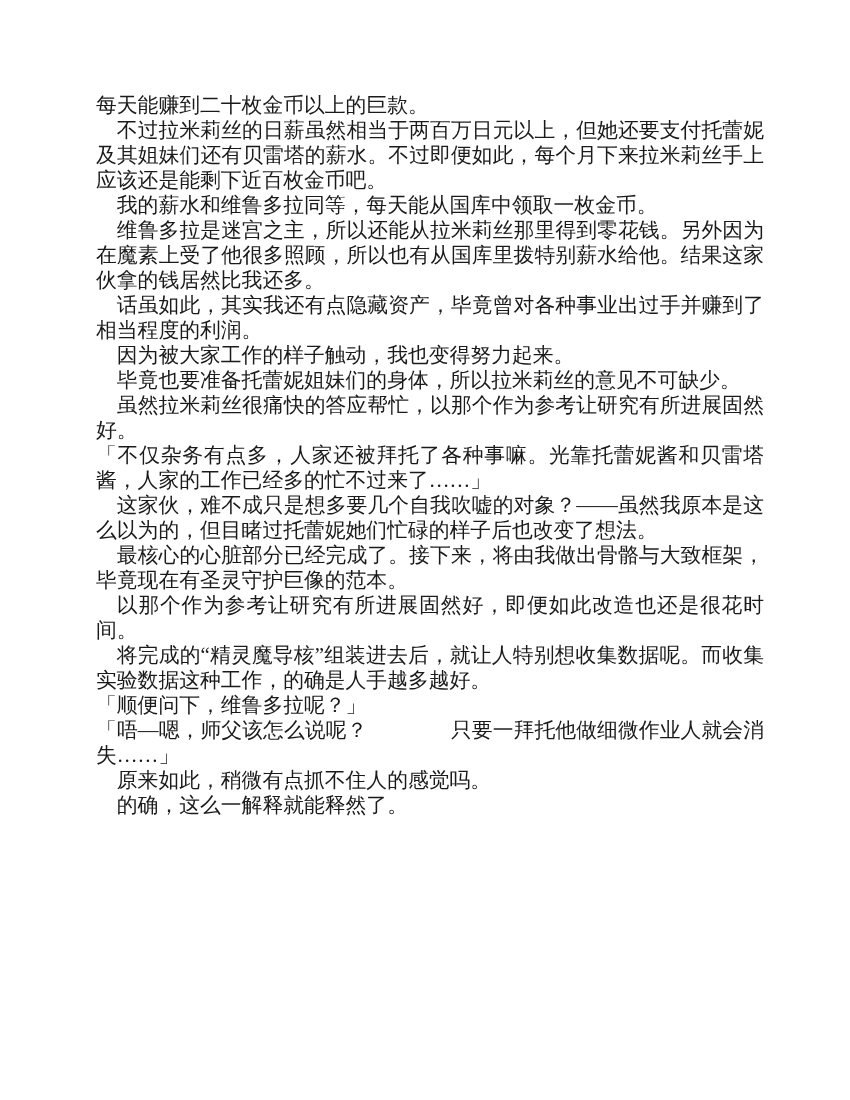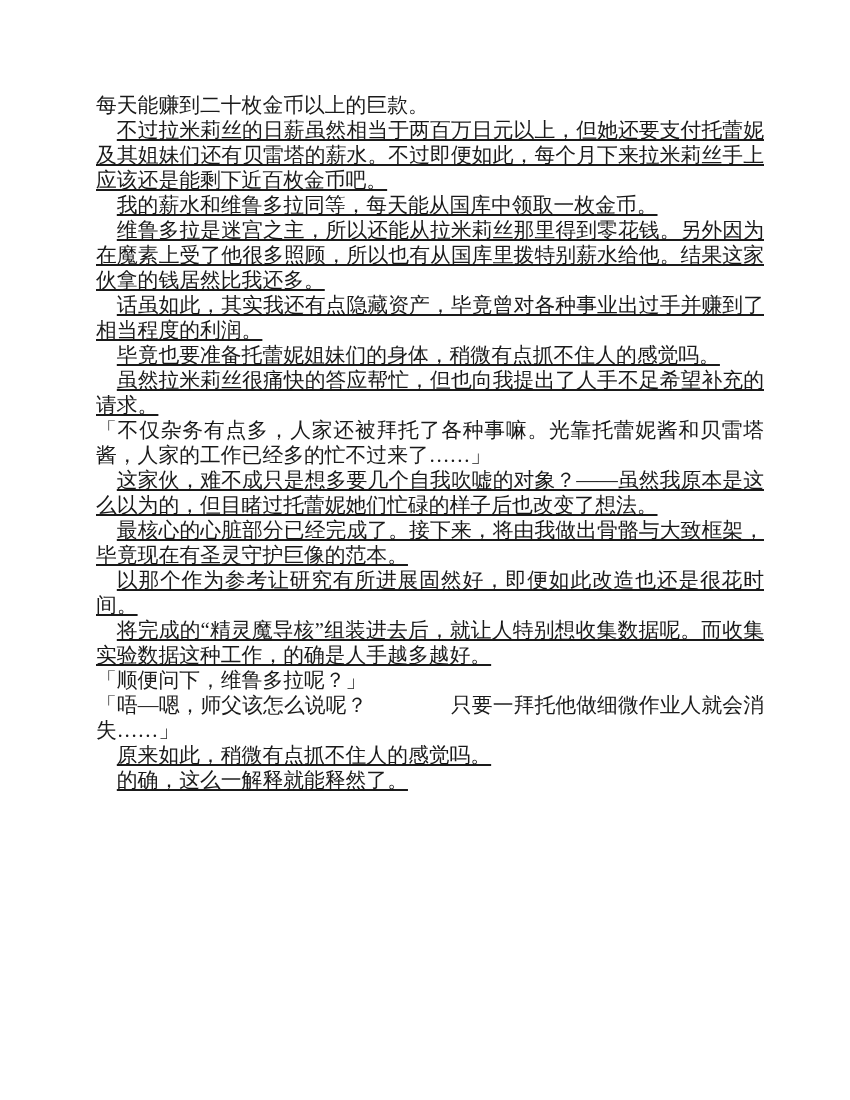--- a/index.html
+++ b/index.html
@@ -29,35 +29,35 @@
     letter-spacing: 0;
   }
   .text-body p.para {
     margin: 0;
     padding: 0;
     word-break: break-all;
     overflow-wrap: break-word;
   }
   .text-body p.para.indent {
     text-indent: 20.8px;
-    text-decoration: underline;
   }
 </style>
 </head>
 <body>
 
 <div class="page">
   <div class="text-body" id="novel-text" style="color: rgb(26, 26, 26);">
       <p class="para">每天能赚到二十枚金币以上的巨款。</p>
       <p class="para indent">不过拉米莉丝的日薪虽然相当于两百万日元以上，但她还要支付托蕾妮及其姐妹们还有贝雷塔的薪水。不过即便如此，每个月下来拉米莉丝手上应该还是能剩下近百枚金币吧。</p>
       <p class="para indent">我的薪水和维鲁多拉同等，每天能从国库中领取一枚金币。</p>
       <p class="para indent">维鲁多拉是迷宫之主，所以还能从拉米莉丝那里得到零花钱。另外因为在魔素上受了他很多照顾，所以也有从国库里拨特别薪水给他。结果这家伙拿的钱居然比我还多。</p>
       <p class="para indent">话虽如此，其实我还有点隐藏资产，毕竟曾对各种事业出过手并赚到了相当程度的利润。</p>
-      <p class="para indent">毕竟也要准备托蕾妮姐妹们的身体，稍微有点抓不住人的感觉吗。</p>
-      <p class="para indent">虽然拉米莉丝很痛快的答应帮忙，但也向我提出了人手不足希望补充的请求。</p>
+      <p class="para indent">因为被大家工作的样子触动，我也变得努力起来。</p>
+      <p class="para indent">毕竟也要准备托蕾妮姐妹们的身体，所以拉米莉丝的意见不可缺少。</p>
+      <p class="para indent">虽然拉米莉丝很痛快的答应帮忙，以那个作为参考让研究有所进展固然好。</p>
       <p class="para">「不仅杂务有点多，人家还被拜托了各种事嘛。光靠托蕾妮酱和贝雷塔酱，人家的工作已经多的忙不过来了……」</p>
       <p class="para indent">这家伙，难不成只是想多要几个自我吹嘘的对象？——虽然我原本是这么以为的，但目睹过托蕾妮她们忙碌的样子后也改变了想法。</p>
       <p class="para indent">最核心的心脏部分已经完成了。接下来，将由我做出骨骼与大致框架，毕竟现在有圣灵守护巨像的范本。</p>
       <p class="para indent">以那个作为参考让研究有所进展固然好，即便如此改造也还是很花时间。</p>
       <p class="para indent">将完成的“精灵魔导核”组装进去后，就让人特别想收集数据呢。而收集实验数据这种工作，的确是人手越多越好。</p>
       <p class="para">「顺便问下，维鲁多拉呢？」</p>
       <p class="para">「唔—嗯，师父该怎么说呢？　　　　只要一拜托他做细微作业人就会消失……」</p>
       <p class="para indent">原来如此，稍微有点抓不住人的感觉吗。</p>
       <p class="para indent">的确，这么一解释就能释然了。</p>
     </div>

